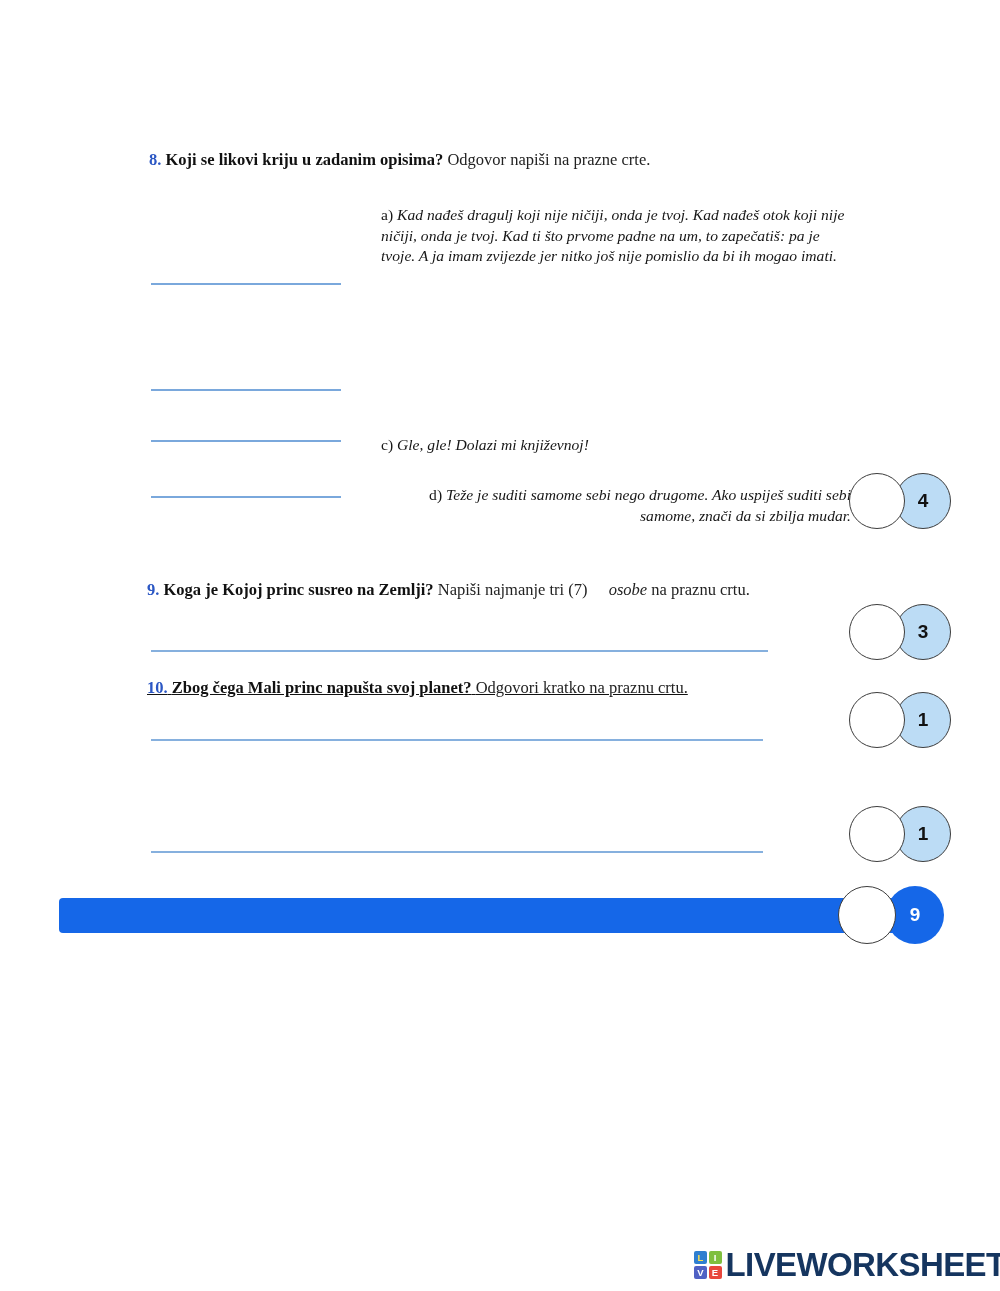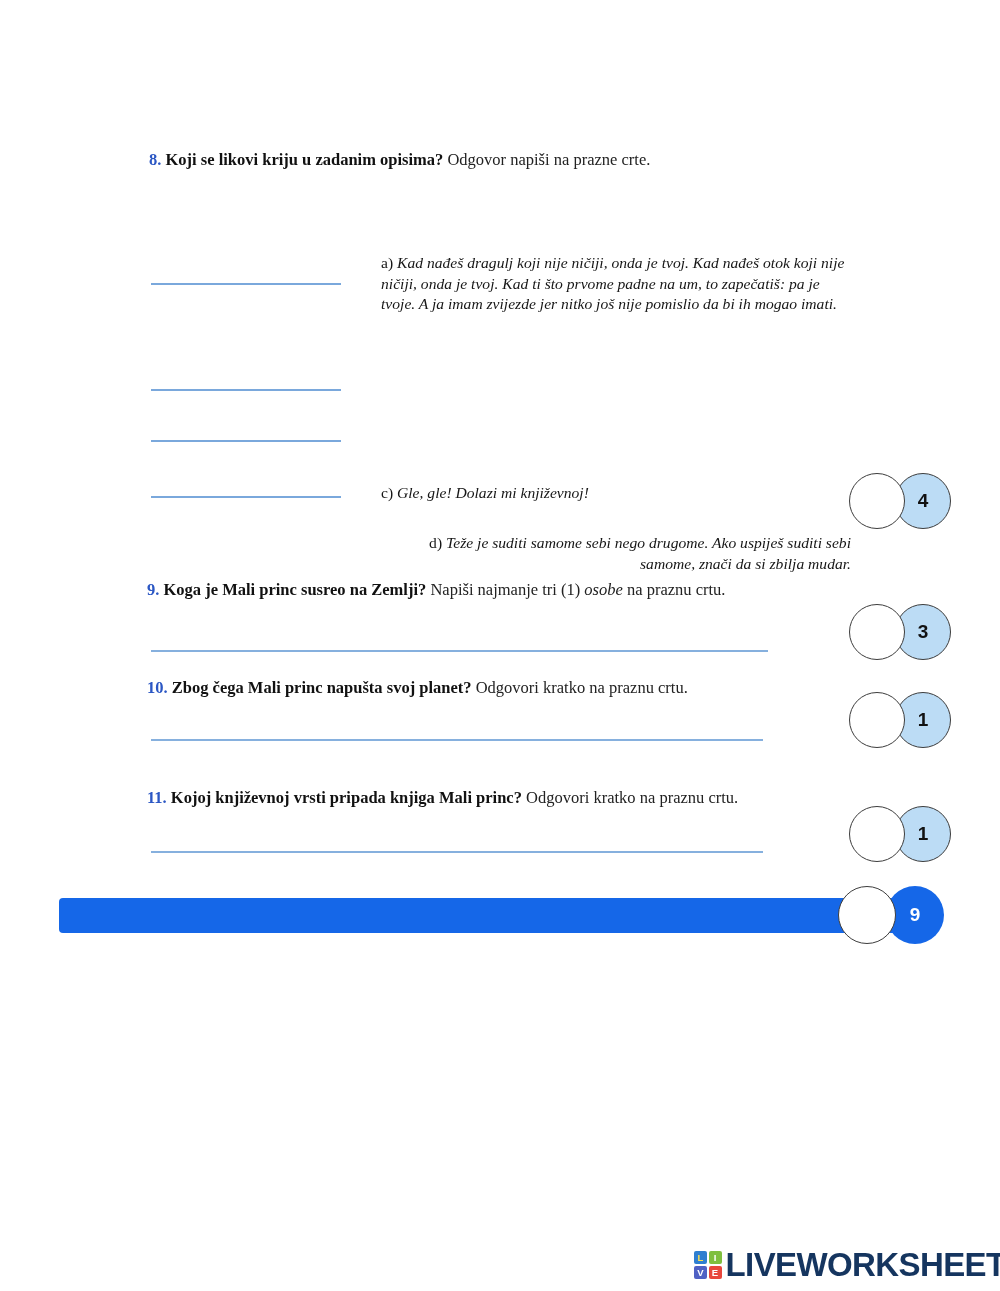--- a/index.html
+++ b/index.html
@@ -40,40 +40,40 @@
     font-weight: bold;
     color: #111111;
     text-align: right;
   }
   .q-rest {
     font-weight: normal;
     color: #222222;
   }
   .q-ital {
     font-style: italic;
+    margin-left: 17px;
   }
 
   
   .ans-line {
     position: absolute;
     height: 2px;
     background: #7aa8dc;
     border: none;
   }
   .ans-line.thin { height: 1.6px; background: #86b0de; }
 
   
   .passage {
     position: absolute;
     font-size: 15.6px;
     line-height: 1.32;
     font-style: italic;
     color: #161616;
     width: 470px;
-    margin-top: 48px;
   }
   .passage .lbl {
     font-style: normal;
   }
 
   
   .badge-group {
     position: absolute;
     width: 130px;
     height: 56px;
@@ -218,49 +218,44 @@
   <div class="ans-line" style="left:151px; top:440px; width:190px;"></div>
   <div class="ans-line" style="left:151px; top:496px; width:190px;"></div>
 
   <div class="badge-group" style="left:849px; top:473px;">
     <div class="badge-blank"></div>
     <div class="badge-score">4</div>
   </div>
 
   <div class="q-heading" style="left:147px; top:580px;">
     <span class="q-num">9.</span>
-    <span class="q-bold">Koga je Mali princ susreo na Zemlji?</span>
-    <span class="q-rest">Napiši najmanje tri (1) </span><span class="q-rest q-ital">osobe</span><span class="q-rest"> na praznu crtu.</span>
+    <span class="q-bold">Koga je Kojoj princ susreo na Zemlji?</span>
+    <span class="q-rest">Napiši najmanje tri (7) </span><span class="q-rest q-ital">osobe</span><span class="q-rest"> na praznu crtu.</span>
   </div>
 
   <div class="ans-line thin" style="left:151px; top:650px; width:617px;"></div>
 
   <div class="badge-group" style="left:849px; top:604px;">
     <div class="badge-blank"></div>
     <div class="badge-score">3</div>
   </div>
 
-  <div class="q-heading" style="left:147px; top:678px;">
+  <div class="q-heading" style="left:147px; top:678px;text-decoration:underline;">
     <span class="q-num">10.</span>
     <span class="q-bold">Zbog čega Mali princ napušta svoj planet?</span>
     <span class="q-rest">Odgovori kratko na praznu crtu.</span>
   </div>
 
   <div class="ans-line thin" style="left:151px; top:739px; width:612px;"></div>
 
   <div class="badge-group" style="left:849px; top:692px;">
     <div class="badge-blank"></div>
     <div class="badge-score">1</div>
   </div>
 
-  <div class="q-heading" style="left:147px; top:788px;">
-    <span class="q-num">11.</span>
-    <span class="q-bold">Kojoj književnoj vrsti pripada knjiga Mali princ?</span>
-    <span class="q-rest">Odgovori kratko na praznu crtu.</span>
-  </div>
 
   <div class="ans-line thin" style="left:151px; top:851px; width:612px;"></div>
 
   <div class="badge-group" style="left:849px; top:806px;">
     <div class="badge-blank"></div>
     <div class="badge-score">1</div>
   </div>
 
   <div class="total-bar"></div>
   <div class="total-blank"></div>

